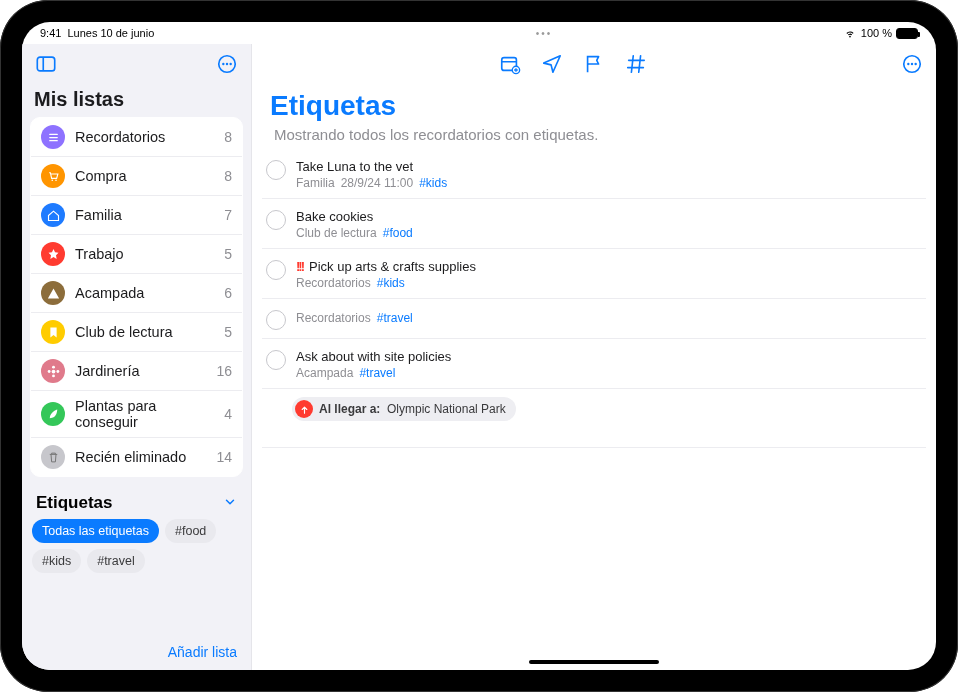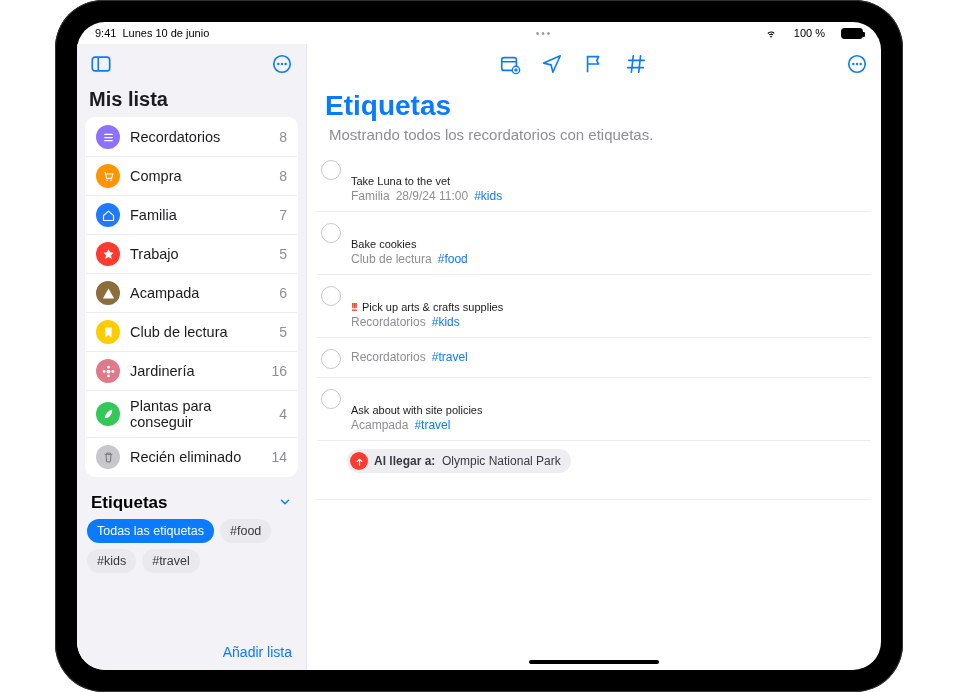--- a/index.html
+++ b/index.html
@@ -14,21 +14,21 @@
   body{
     margin:0;
     background:#fff;
     font-family:-apple-system,BlinkMacSystemFont,"Helvetica Neue",Arial,sans-serif;
     display:flex;
     align-items:center;
     justify-content:center;
     min-height:692px;
   }
   .device{
-    width:848px;height:692px;
+    width:958px;height:692px;
     background:#000;
     border-radius:48px;
     padding:22px;
     box-shadow:0 0 0 1px #333 inset;
     position:relative;
   }
   .screen{
     width:100%;height:100%;
     background:var(--bg-main);
     border-radius:28px;
@@ -40,21 +40,21 @@
   .status-bar{
     height:22px;
     display:flex;
     align-items:center;
     font-size:11px;
     padding:0 18px;
     color:#000;
   }
   .status-left{flex:0 0 230px;display:flex;gap:6px;align-items:center;}
   .status-center{flex:1;display:flex;justify-content:center;}
-  .status-right{flex:0 0 100px;display:flex;justify-content:flex-end;align-items:center;gap:16px;}
+  .status-right{flex:0 0 100px;display:flex;justify-content:flex-end;align-items:center;gap:4px;}
   .dots{letter-spacing:2px;color:#9a9a9a;font-size:10px;}
   .wifi-ico{width:14px;height:10px;}
   .battery{width:22px;height:11px;border:1px solid #000;border-radius:3px;position:relative;}
   .battery::after{content:"";position:absolute;right:-3px;top:3px;width:2px;height:5px;background:#000;border-radius:0 1px 1px 0;}
   .battery i{display:block;background:#000;height:100%;width:100%;border-radius:1px;}
 
   
   .split{flex:1;display:flex;min-height:0;}
   .sidebar{
     width:230px;
@@ -116,21 +116,21 @@
   .rem-row{
     display:flex;gap:10px;padding:10px 4px 8px;
     border-bottom:1px solid #ececf0;
     align-items:flex-start;
   }
   .rem-circle{
     width:20px;height:20px;border:1.5px solid #c7c7cc;border-radius:50%;
     flex-shrink:0;margin-top:1px;
   }
   .rem-body{flex:1;min-width:0;}
-  .rem-title{font-size:11px;color:var(--text);display:flex;align-items:center;gap:4px;margin-top:16px;}
+  .rem-title{font-size:13px;color:var(--text);display:flex;align-items:center;gap:4px;}
   .rem-title .pri{color:#ff3b30;font-weight:600;letter-spacing:-2px;margin-right:2px;}
   .rem-meta{font-size:12px;color:var(--grey);margin-top:2px;display:flex;gap:6px;flex-wrap:wrap;align-items:center;}
   .rem-tag{color:var(--blue);}
 
   .loc-chip{
     display:inline-flex;align-items:center;gap:6px;
     background:#eeeef2;border-radius:14px;padding:3px 10px 3px 3px;
     margin:8px 0 0 30px;font-size:12px;color:#3a3a3c;
   }
   .loc-badge{
@@ -183,21 +183,21 @@
           <span class="tb-btn tb-blue">
             <svg viewBox="0 0 24 24">
                 <circle cx="12" cy="12" r="9" fill="none" stroke="currentColor" stroke-width="1.8"></circle>
                 <circle cx="8" cy="12" r="1.3" fill="currentColor"></circle>
                 <circle cx="12" cy="12" r="1.3" fill="currentColor"></circle>
                 <circle cx="16" cy="12" r="1.3" fill="currentColor"></circle>
               </svg>
           </span>
         </div>
 
-        <div class="section-title">Mis lista</div>
+        <div class="section-title">Mis listas</div>
 
         <div class="lists" id="lists">
             <div class="list-row">
               <span class="list-icon" style="background:#8e72ff;color:#fff">
                 <svg viewBox="0 0 24 24" width="15" height="15">
                   <path d="M6 7h12M6 12h12M6 17h12" stroke="#fff" stroke-width="2" stroke-linecap="round"></path>
                 </svg>
               </span>
               <span class="list-name">Recordatorios</span>
               <span class="list-count">8</span>

